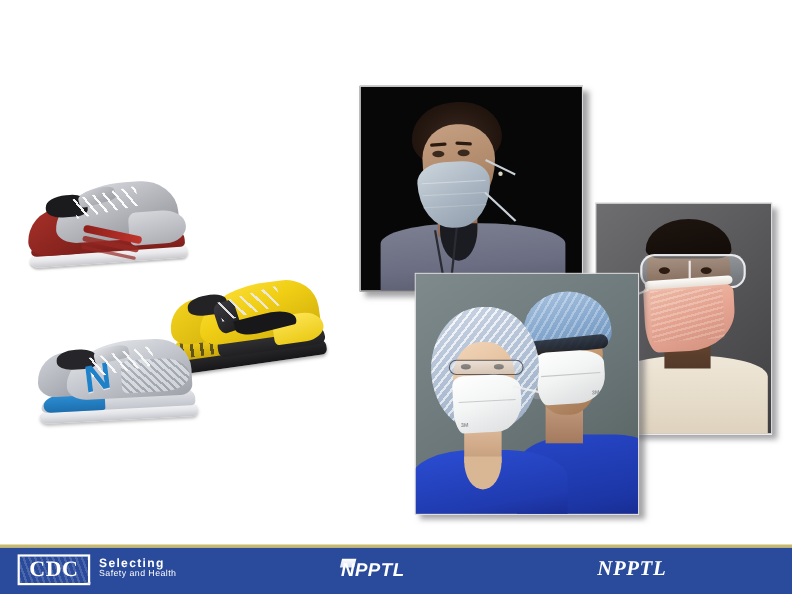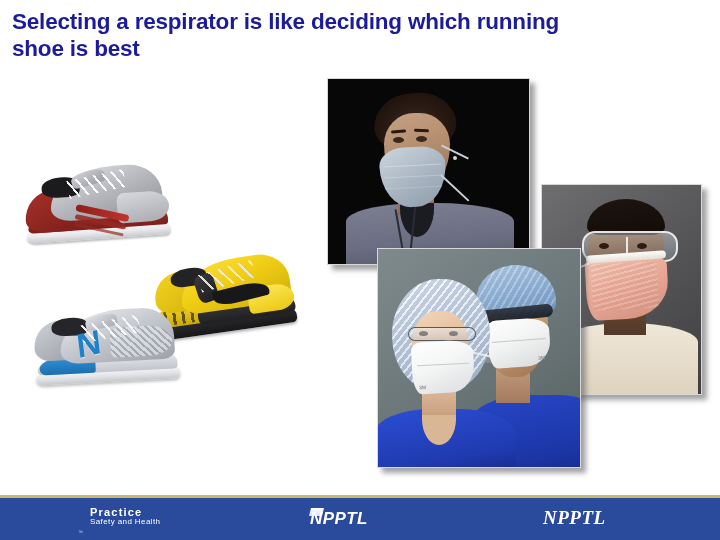--- a/index.html
+++ b/index.html
@@ -269,21 +269,20 @@
           font-family:"Liberation Serif",serif;}
   .npptl-sub{position:absolute;left:620px;top:11px;color:#ffffff;
           font-family:"Liberation Serif",serif;font-style:italic;font-weight:bold;
           font-size:8px;line-height:9.5px;width:92px;}
 </style>
 </head>
 <body>
 
 <div class="slide">
 
-  <div class="title">Selecting a respirator is like deciding which running shoe is best</div>
 
   <div class="shoe" id="shoe-asics">
     <div class="as-sole"></div>
     <div class="as-midsole"></div>
     <div class="as-heel"></div>
     <div class="as-upper"></div>
     <div class="as-toe"></div>
     <div class="as-collar"></div>
     <div class="as-stripe"></div>
     <div class="as-tongue"></div>
@@ -371,23 +370,26 @@
     <div class="w-resp">
       <div class="seam"></div>
       <div class="tm">3M</div>
     </div>
     <div class="w-strap"></div>
   </div>
 
   <div class="footer-rule"></div>
   <div class="footer">
 
+    <div class="cdc-logo">
+      <span>CDC</span>
+    </div>
     <div class="cdc-tm">™</div>
     <div class="cdc-words">
-      <div class="w1">Practice</div>
+      <div class="w1">Selecting</div>
       <div class="w2">Safety and Health</div>
     </div>
 
     <div class="niosh-flag"></div>
     <div class="niosh">NPPTL</div>
 
     <div class="npptl">NPPTL</div>
 
   </div>
 </div>

